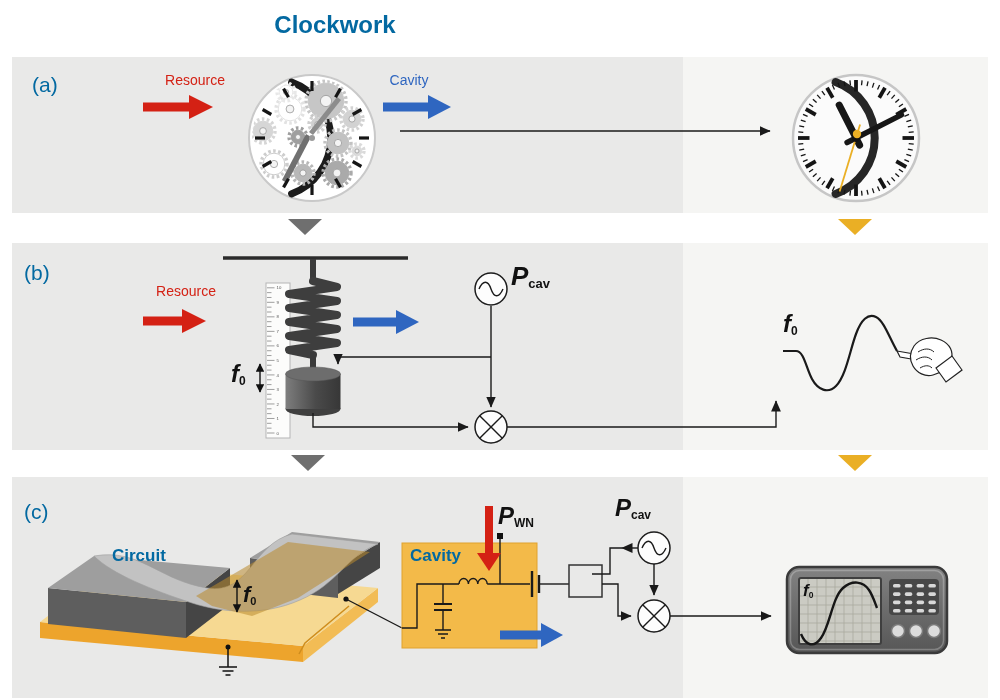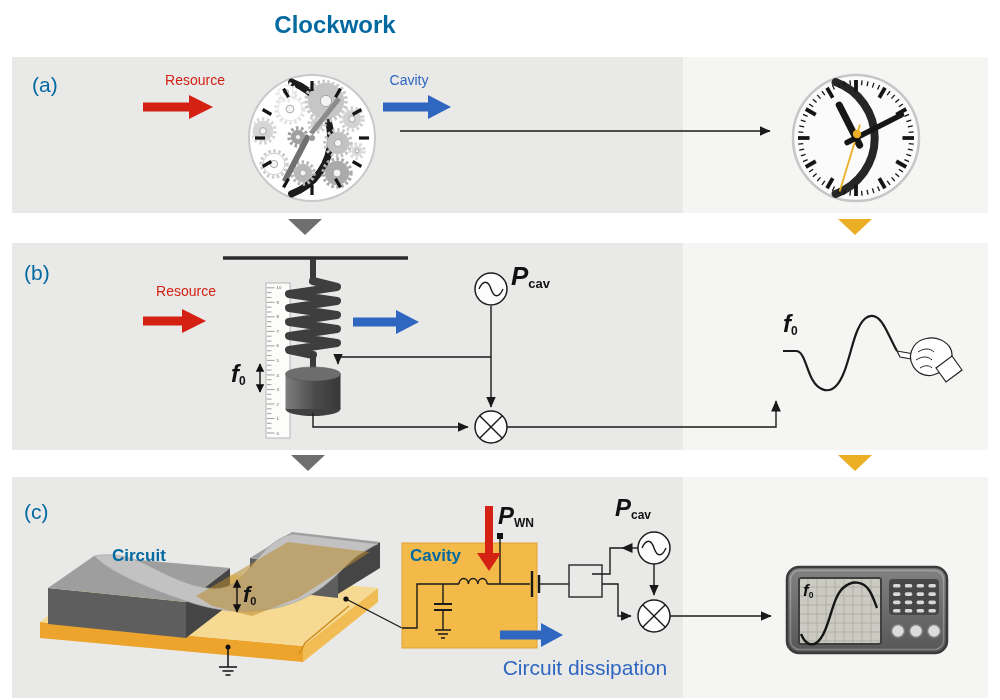--- a/index.html
+++ b/index.html
@@ -414,21 +414,20 @@
 
   <div class="t title" style="left:235px;top:11px;width:200px;">Clockwork</div>
 
   <div class="t tag" style="left:32px;top:73px;">(a)</div>
   <div class="t tag" style="left:24px;top:261px;">(b)</div>
   <div class="t tag" style="left:24px;top:500px;">(c)</div>
 
   <div class="t lbl red" style="left:139px;top:72px;width:112px;">Resource</div>
   <div class="t lbl blue" style="left:377px;top:72px;width:64px;">Cavity</div>
   <div class="t lbl red" style="left:138px;top:283px;width:96px;">Resource</div>
-  <div class="t lbl-sm blue" style="left:480px;top:656px;width:210px;">Circuit dissipation</div>
   <div class="t bold17" style="left:112px;top:546px;">Circuit</div>
   <div class="t bold17" style="left:410px;top:546px;">Cavity</div>
 
   <div class="sym" style="left:511px;top:261px;font-size:26px;">
     <span class="b">P</span><span class="s">cav</span>
   </div>
   <div class="sym" style="left:231px;top:360px;">
     <span class="b">f</span><span class="s">0</span>
   </div>
   <div class="sym" style="left:783px;top:310px;">

